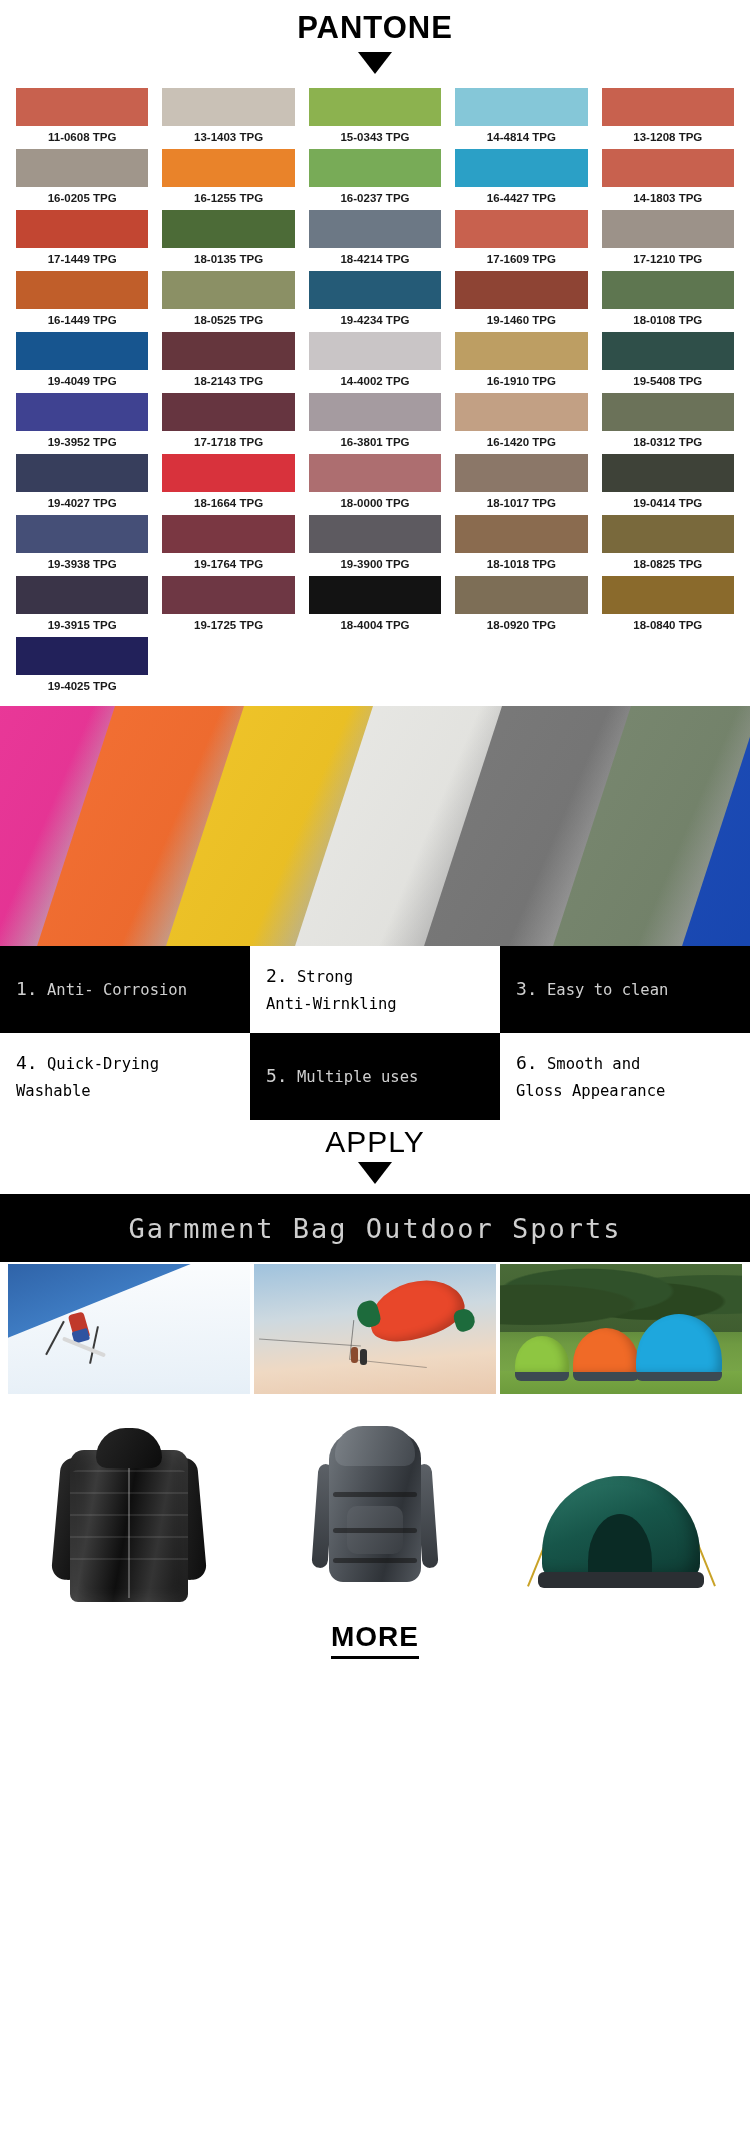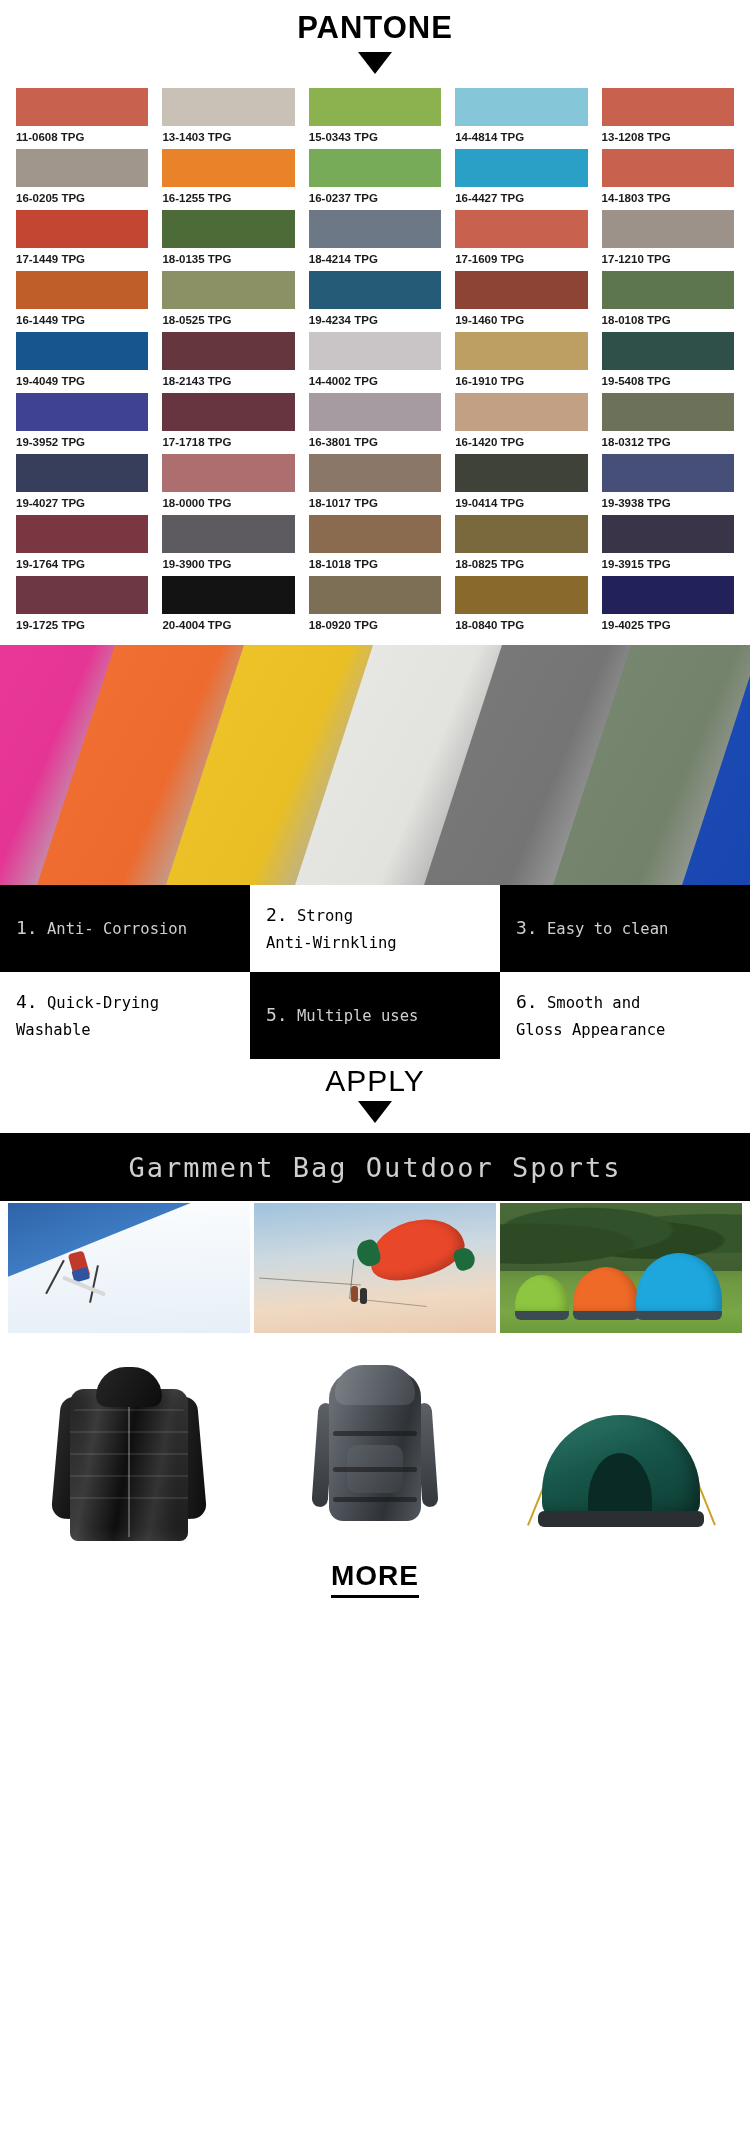--- a/index.html
+++ b/index.html
@@ -44,21 +44,21 @@
   .swatch-cell { width: 100%; }
   .swatch-chip {
     width: 100%;
     height: 38px;
   }
   .swatch-label {
     font-family: "Liberation Sans", sans-serif;
     font-size: 11.5px;
     font-weight: 700;
     color: #1a1a1a;
-    text-align: left;
+    text-align: center;
     line-height: 14px;
     padding: 4px 0 5px 0;
     letter-spacing: 0px;
     white-space: nowrap;
   }
 
   
   .fabric-hero {
     width: 750px;
     height: 240px;
@@ -497,20 +497,24 @@
     </div>
     <div class="swatch-cell">
       <div class="swatch-chip" style="background: rgb(107, 114, 89);"></div>
       <div class="swatch-label">18-0312 TPG</div>
     </div>
     <div class="swatch-cell">
       <div class="swatch-chip" style="background: rgb(55, 62, 92);"></div>
       <div class="swatch-label">19-4027 TPG</div>
     </div>
     <div class="swatch-cell">
+      <div class="swatch-chip" style="background: rgb(216, 50, 60);"></div>
+      <div class="swatch-label">18-1664 TPG</div>
+    </div>
+    <div class="swatch-cell">
       <div class="swatch-chip" style="background: rgb(173, 110, 112);"></div>
       <div class="swatch-label">18-0000 TPG</div>
     </div>
     <div class="swatch-cell">
       <div class="swatch-chip" style="background: rgb(139, 119, 104);"></div>
       <div class="swatch-label">18-1017 TPG</div>
     </div>
     <div class="swatch-cell">
       <div class="swatch-chip" style="background: rgb(62, 66, 56);"></div>
       <div class="swatch-label">19-0414 TPG</div>
@@ -538,21 +542,21 @@
     <div class="swatch-cell">
       <div class="swatch-chip" style="background: rgb(58, 52, 72);"></div>
       <div class="swatch-label">19-3915 TPG</div>
     </div>
     <div class="swatch-cell">
       <div class="swatch-chip" style="background: rgb(110, 55, 68);"></div>
       <div class="swatch-label">19-1725 TPG</div>
     </div>
     <div class="swatch-cell">
       <div class="swatch-chip" style="background: rgb(19, 19, 19);"></div>
-      <div class="swatch-label">20-4004 TPG</div>
+      <div class="swatch-label">18-4004 TPG</div>
     </div>
     <div class="swatch-cell">
       <div class="swatch-chip" style="background: rgb(125, 110, 86);"></div>
       <div class="swatch-label">18-0920 TPG</div>
     </div>
     <div class="swatch-cell">
       <div class="swatch-chip" style="background: rgb(138, 106, 44);"></div>
       <div class="swatch-label">18-0840 TPG</div>
     </div>
     <div class="swatch-cell">

